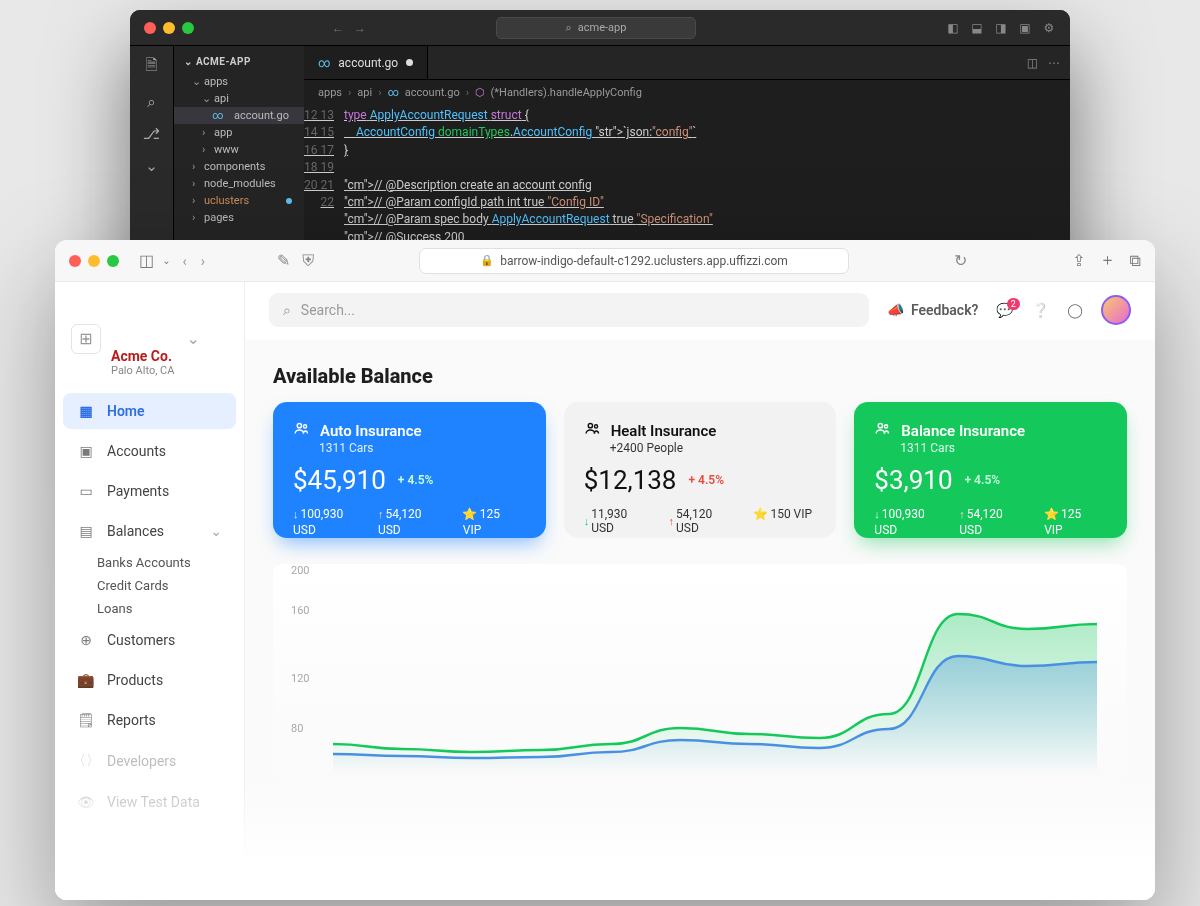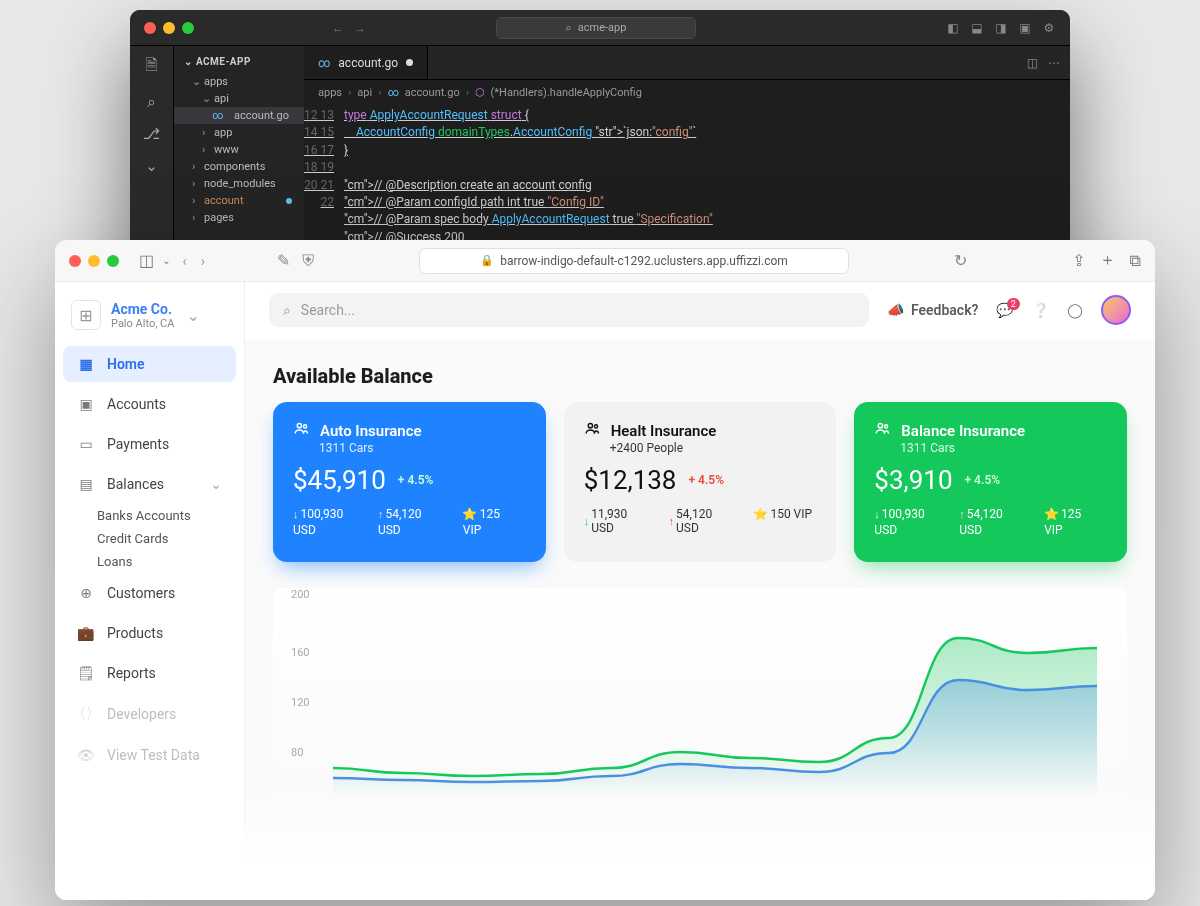--- a/index.html
+++ b/index.html
@@ -59,21 +59,21 @@
   .br-tools svg, .br-tools span{cursor:default;}
   .br-nav{display:flex; gap:14px; color:#9a9a9a; font-size:14px;}
   .br-url{flex:1; max-width:430px; margin:0 auto; height:26px; background:#fff; border:1px solid #e1dfdf; border-radius:7px; display:flex; align-items:center; justify-content:center; gap:6px; font-size:12px; color:#555;}
   .br-url .lock{color:#888; font-size:11px;}
   .br-rtools{margin-left:auto; display:flex; gap:14px; color:#7a7a7a; align-items:center;}
 
   .br-body{flex:1; display:flex; background:#fafafa;}
   .app-side{width:190px; background:#fff; border-right:1px solid #efefef; padding:14px 0; display:flex; flex-direction:column;}
   .org{display:flex; align-items:center; gap:10px; padding:4px 16px 14px;}
   .org .logo{width:30px; height:30px; border:1px solid #e4e4e4; border-radius:6px; display:flex; align-items:center; justify-content:center; color:#999;}
-  .org .name{font-weight:700; font-size:14px; color:#3b82f6;}
+  .org .name{font-weight:700; font-size:14px; color:#b91c1c;margin-top:48px;}
   .org .loc{font-size:11px; color:#888;}
   .org .car{color:#aaa; margin-left:2px;}
 
   .side-item{display:flex; align-items:center; gap:12px; padding:10px 14px; margin:2px 8px; border-radius:8px; color:#444; font-size:14px; cursor:default;}
   .side-item.active{background:#e5efff; color:#2f6fe6; font-weight:600;}
   .side-item .ico{width:18px; display:flex; justify-content:center; color:#7a7a7a;}
   .side-item.active .ico{color:#2f6fe6;}
   .side-hdr{padding:10px 16px 4px; font-size:11px; color:#8a8a8a;}
   .side-sub{padding:4px 14px 4px 42px; font-size:13px; color:#555; cursor:default;}
   .side-item .chev{margin-left:auto; color:#aaa;}
@@ -84,21 +84,21 @@
   .search{flex:1; max-width:600px; height:34px; background:#f3f3f3; border-radius:9px; display:flex; align-items:center; gap:10px; padding:0 14px; color:#9a9a9a; font-size:14px;}
   .top-right{margin-left:auto; display:flex; align-items:center; gap:18px; color:#5c5c5c; font-size:14px;}
   .feedback{display:flex; align-items:center; gap:6px; font-weight:600;}
   .icbtn{position:relative; color:#6a6a6a; cursor:default;}
   .badge{position:absolute; top:-4px; right:-6px; background:#ef3b6c; color:#fff; font-size:9px; border-radius:8px; padding:0 4px; line-height:12px;}
   .avatar{width:30px; height:30px; border-radius:50%; background:linear-gradient(135deg,#f9c76b,#e76ad1); border:2px solid #8b5cf6;}
 
   .content{padding:18px 28px 0 28px; overflow:hidden; background:linear-gradient(#fff,#fff 2px,#fafafa 2px);}
   h2.sec{font-size:20px; font-weight:800; color:#1e1e1e; margin:8px 0 14px;}
   .cards{display:flex; gap:18px;}
-  .card{flex:1; border-radius:14px; padding:18px 20px 24px; color:#111;}
+  .card{flex:1; border-radius:14px; padding:18px 20px 0; color:#111;}
   .card.blue{background:#1f83ff; color:#fff; box-shadow:0 10px 20px -6px rgba(31,131,255,.55);}
   .card.gray{background:#f2f2f2;}
   .card.green{background:#15c85c; color:#fff; box-shadow:0 10px 20px -6px rgba(21,200,92,.5);}
   .card .title{display:flex; align-items:center; gap:10px; font-weight:600; font-size:15px;}
   .card .sub{font-size:12px; opacity:.85; margin-left:26px;}
   .card .amount-row{display:flex; align-items:center; gap:12px; margin-top:10px;}
   .card .amount{font-size:26px; font-weight:400;}
   .pct{font-size:12px; font-weight:600; white-space:nowrap;}
   .pct.up{color:#0ccf68;} .card.gray .pct.up{color:#e74c3c;}
   .card.blue .pct.up, .card.green .pct.up{color:#c7ffd8;}
@@ -178,21 +178,21 @@
         <div class="vs-row">
             <span class="vs-caret">›</span>
             <span>components</span>
           </div>
         <div class="vs-row">
             <span class="vs-caret">›</span>
             <span>node_modules</span>
           </div>
         <div class="vs-row">
             <span class="vs-caret">›</span>
-            <span class="vs-pkg">account</span>
+            <span class="vs-pkg">uclusters</span>
             <span class="vs-dot"></span>
           </div>
         <div class="vs-row">
             <span class="vs-caret">›</span>
             <span>pages</span>
           </div>
       </div>
     </div>
 
     <div class="vs-editor">
@@ -446,21 +446,21 @@
                   <span class="val"><span class="star">⭐</span>125</span>
                   <span>VIP</span>
                 </div>
               </div>
        </div>
           </div>
 
         <div class="stats-sec">
           <div class="chart">
             <span class="ylab" style="top:0">200</span>
-            <span class="ylab" style="top:58px">160</span>
+            <span class="ylab" style="top:40px">160</span>
             <span class="ylab" style="top:108px">120</span>
             <span class="ylab" style="top:158px">80</span>
             <svg id="chartsvg" viewBox="0 0 800 200" preserveAspectRatio="none">
                 <defs>
                   <linearGradient id="g0" x1="0" x2="0" y1="0" y2="1">
                     <stop offset="0%" stop-color="#15c85c" stop-opacity="0.35"></stop>
                     <stop offset="100%" stop-color="#15c85c" stop-opacity="0"></stop>
                   </linearGradient>
                   <linearGradient id="g1" x1="0" x2="0" y1="0" y2="1">
                     <stop offset="0%" stop-color="#4a90e2" stop-opacity="0.35"></stop>

